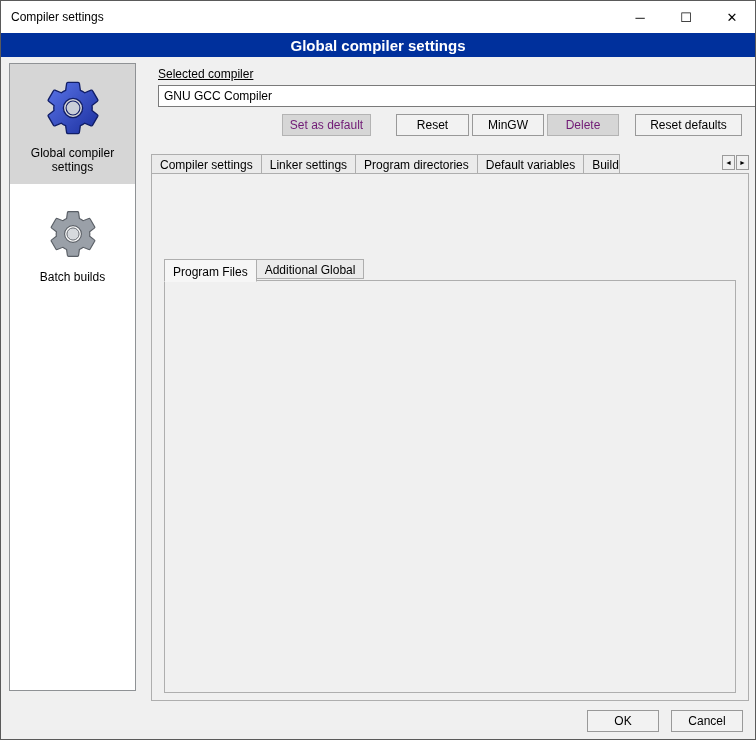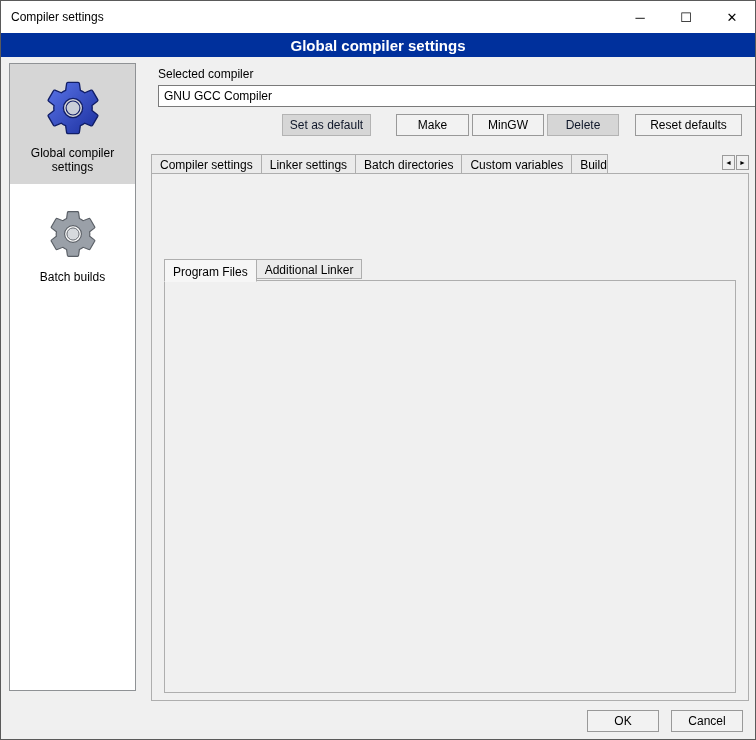--- a/index.html
+++ b/index.html
@@ -61,21 +61,21 @@
     margin-left: auto; width: 18px; text-align: center;
     color: #444; font-size: 10px;
   }
   .combo.grey { background: #eceded; }
   .btn {
     position: absolute; height: 22px;
     background: #f2f2f2; border: 1px solid #999999;
     display: flex; align-items: center; justify-content: center;
     font-size: 12px; cursor: default;
   }
-  .btn.disabled { background: #d6d6d6; color: #0f172a; border-color: #b3b3b3; }
+  .btn.disabled { background: #d6d6d6; color: #701a75; border-color: #b3b3b3; }
   
   .tabstrip {
     position: absolute; left:150px; top:150px; width:598px; height:23px;
     display: flex; align-items: flex-end;
   }
   .tab {
     height: 20px; padding: 3px 8px 0 8px;
     background: #ebebeb; border: 1px solid #aeaeae;
     border-left: none; white-space: nowrap; overflow: hidden;
     cursor: default;
@@ -179,47 +179,47 @@
     </div>
     <div class="side-item">
       <svg class="icon56" viewBox="0 0 24 24">
         <path fill="#9aa0a8" stroke="#5a5f66" stroke-width="0.5" d="M19.14,12.94c0.04-0.3,0.06-0.61,0.06-0.94c0-0.32-0.02-0.64-0.07-0.94l2.03-1.58c0.18-0.14,0.23-0.41,0.12-0.61l-1.92-3.32c-0.12-0.22-0.37-0.29-0.59-0.22l-2.39,0.96c-0.5-0.38-1.03-0.7-1.62-0.94L14.4,2.81c-0.04-0.24-0.24-0.41-0.48-0.41h-3.84c-0.24,0-0.43,0.17-0.47,0.41L9.25,5.35C8.66,5.59,8.12,5.92,7.63,6.29L5.24,5.33c-0.22-0.08-0.47,0-0.59,0.22L2.74,8.87C2.62,9.08,2.66,9.34,2.86,9.48l2.03,1.58C4.84,11.36,4.8,11.69,4.8,12s0.02,0.64,0.07,0.94l-2.03,1.58c-0.18,0.14-0.23,0.41-0.12,0.61l1.92,3.32c0.12,0.22,0.37,0.29,0.59,0.22l2.39-0.96c0.5,0.38,1.03,0.7,1.62,0.94l0.36,2.54c0.05,0.24,0.24,0.41,0.48,0.41h3.84c0.24,0,0.44-0.17,0.47-0.41l0.36-2.54c0.59-0.24,1.13-0.56,1.62-0.94l2.39,0.96c0.22,0.08,0.47,0,0.59-0.22l1.92-3.32c0.12-0.22,0.07-0.47-0.12-0.61L19.14,12.94z M12,15.6c-1.98,0-3.6-1.62-3.6-3.6s1.62-3.6,3.6-3.6s3.6,1.62,3.6,3.6S13.98,15.6,12,15.6z"></path>
         <circle cx="12" cy="12" r="2.6" fill="#d6d9dd" stroke="#5a5f66" stroke-width="0.4"></circle>
       </svg>
       <div class="side-label">Batch builds</div>
     </div>
   </div>
 
-  <div class="lbl" style="left:157px; top:66px;">Selected compiler</div>
+  <div class="lbl" style="left:157px; top:66px;text-decoration:underline;">Selected compiler</div>
   <div class="combo" style="left:157px; top:84px; width:696px;">
     <span>GNU GCC Compiler</span>
     <span class="chev">⌄</span>
   </div>
 
   <div class="btn disabled" style="left:281px; top:113px; width:89px;">
     <span>Set as default</span>
   </div>
   <div class="btn" style="left:395px; top:113px; width:73px;">
-    <span>Make</span>
+    <span>Reset</span>
   </div>
   <div class="btn" style="left:471px; top:113px; width:72px;">
     <span>MinGW</span>
   </div>
   <div class="btn disabled" style="left:546px; top:113px; width:72px;">
     <span>Delete</span>
   </div>
   <div class="btn" style="left:634px; top:113px; width:107px;">
     <span>Reset defaults</span>
   </div>
 
   <div class="tabstrip">
     <div class="tab"><span>Compiler settings</span></div>
     <div class="tab"><span>Linker settings</span></div>
-    <div class="tab"><span>Batch directories</span></div>
-    <div class="tab"><span>Custom variables</span></div>
+    <div class="tab"><span>Program directories</span></div>
+    <div class="tab"><span>Default variables</span></div>
     <div class="tab clipped"><span>Build</span></div>
     <div class="tabscroll">
       <div class="sbtn">
           <span>◄</span>
         </div>
       <div class="sbtn">
           <span>►</span>
         </div>
     </div>
   </div>
@@ -235,21 +235,21 @@
   <div class="btn" style="left:622px; top:206px; width:19px;">
     <span>...</span>
   </div>
   <div class="btn" style="left:645px; top:206px; width:77px;">
     <span>Auto-detect</span>
   </div>
   <div class="note">NOTE: All programs must exist either in the "bin" sub-directory of this path, or in any of the "Additional</div>
 
   <div class="subtabstrip">
     <div class="tab active"><span>Program Files</span></div>
-    <div class="tab"><span>Additional Linker</span></div>
+    <div class="tab"><span>Additional Global</span></div>
   </div>
   <div class="subpanel"></div>
 
   <div class="lbl" style="left:176px; top:294px;">C compiler:</div>
   <div class="txtinput field-input" style="top:290px;">
     <input class="plain" readonly="" value="gcc.exe" style="">
   </div>
   <div class="btn field-browse" style="top:290px;">
     <span>...</span>
   </div>

